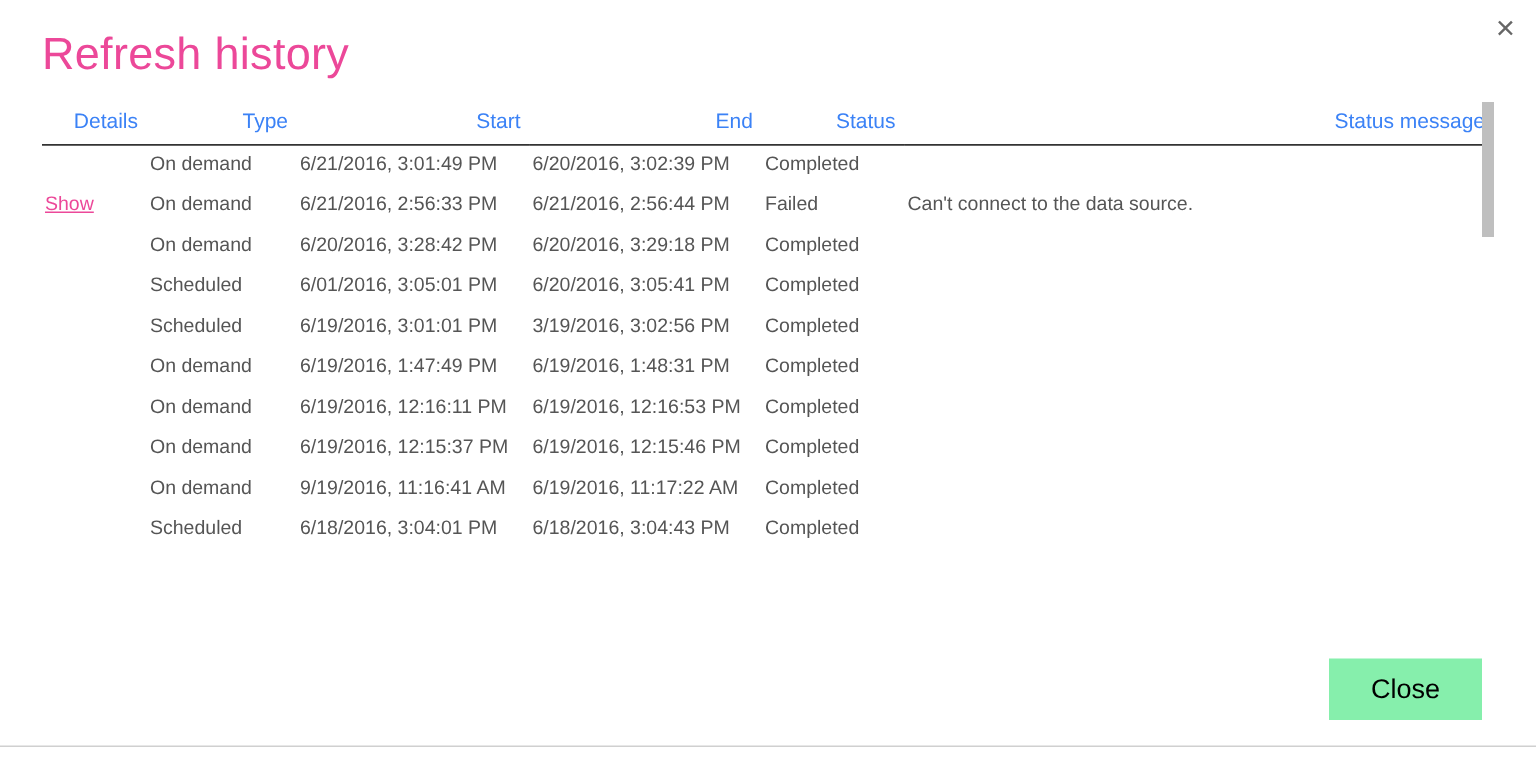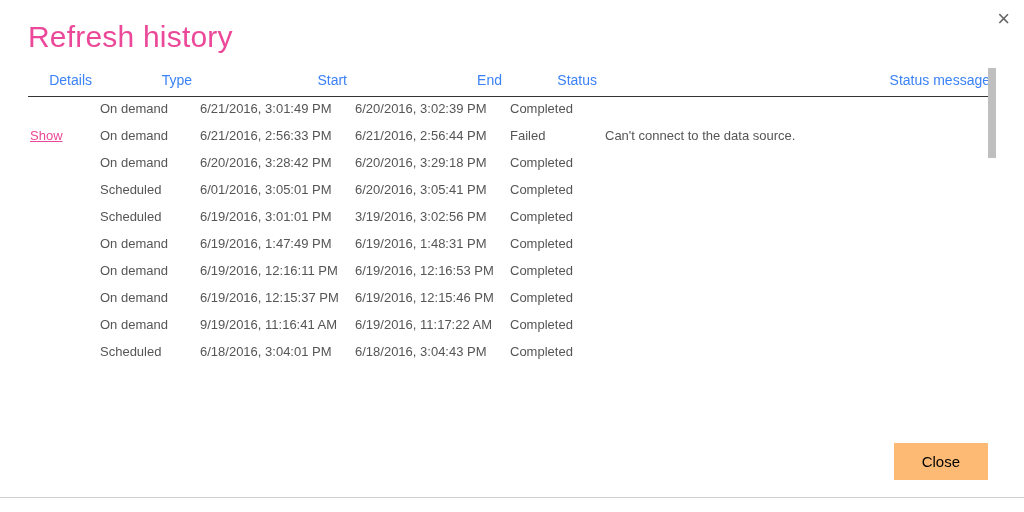--- a/index.html
+++ b/index.html
@@ -78,24 +78,24 @@
     height: 90px;
     background: #bfbfbf;
     border-radius: 0;
   }
   .footer {
     position: absolute;
     bottom: 32px;
     right: 36px;
   }
   .close-btn {
-    background: #fdba74;
+    background: #86efac;
     border: none;
     color: #000;
-    font-size: 15px;
+    font-size: 18px;
     padding: 10px 28px;
     cursor: pointer;
     font-family: inherit;
   }
   .bottom-line {
     position: absolute;
     bottom: 14px;
     left: 0;
     right: 0;
     border-top: 1px solid #d0d0d0;

